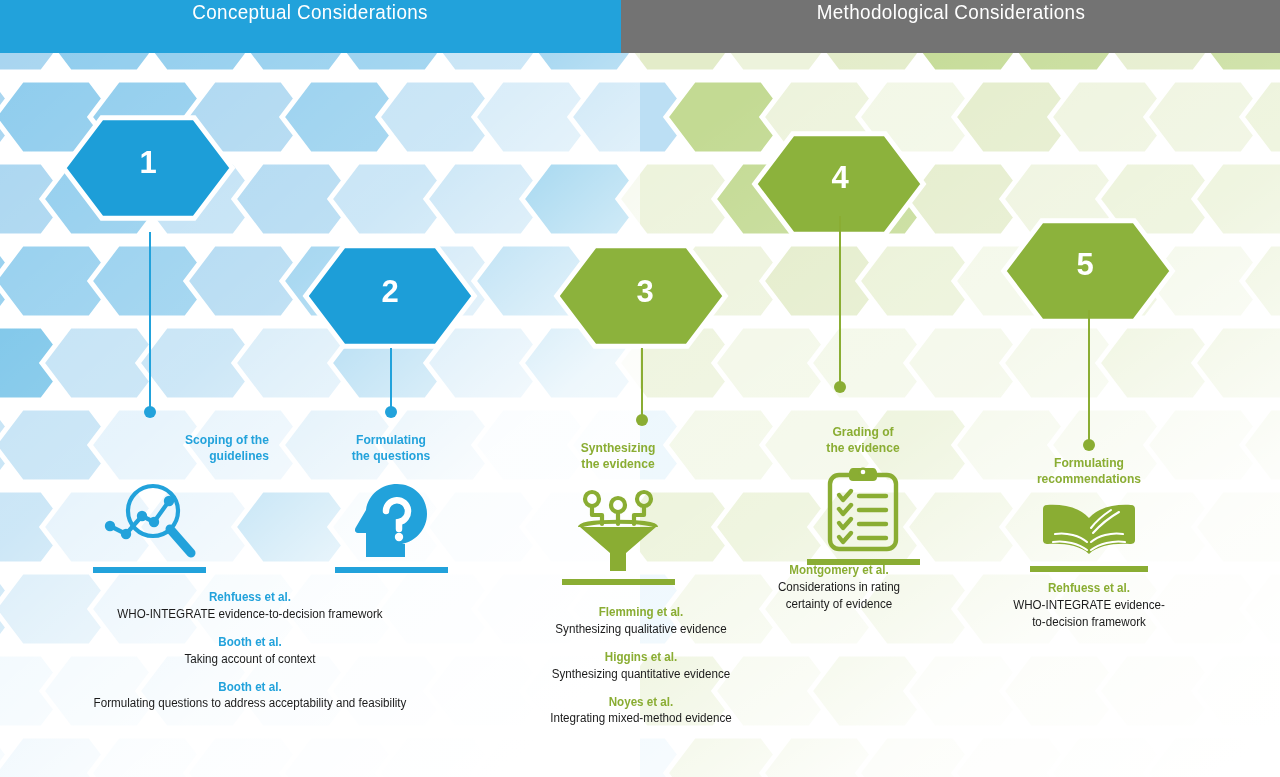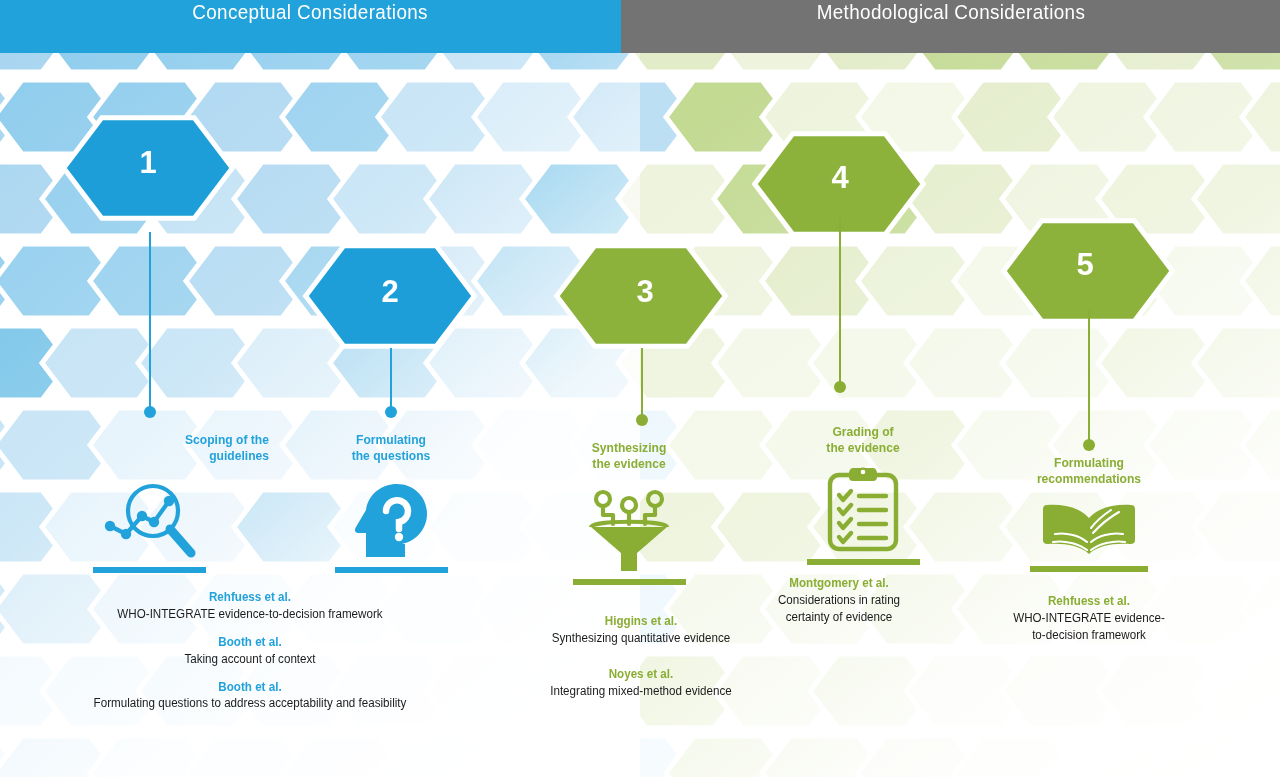--- a/index.html
+++ b/index.html
@@ -43,21 +43,21 @@
   .col-title.blue  { color:#22a2db; }
   .col-title.green { color:#8aad33; }
 
   .icon-wrap { display:flex; justify-content:center; align-items:flex-end; }
 
   .rule { height:6px; margin:0 auto; }
   .rule.blue  { background:#22a2db; }
   .rule.green { background:#8aad33; }
 
   .refs { }
-  .ref { margin-top:15px; }
+  .ref { margin-top:2px; }
   .ref-author {
     font-size:12.5px; font-weight:bold; line-height:1.35;
     transform:scaleX(.93); transform-origin:center;
   }
   .ref-author.blue  { color:#22a2db; }
   .ref-author.green { color:#8aad33; }
   .ref-desc {
     font-size:12.5px; color:#1b1b1b; line-height:1.35;
     transform:scaleX(.93); transform-origin:center;
   }
@@ -385,21 +385,21 @@
       <svg width="86" height="78" viewBox="0 0 86 78">
         <path d="M18 76 L18 52 L10 52 C7 52 6 49 8 46 L18 29 C20 13 34 3 49 3 C66 3 79 16 79 33 C79 48 68 60 54 63 L54 76 Z" fill="#22a2db"></path>
         <path d="M38 30 a11 11 0 1 1 13 11 l0 7" fill="none" stroke="#ffffff" stroke-width="6.5" stroke-linecap="round"></path>
         <circle cx="51" cy="56" r="4.2" fill="#ffffff"></circle>
         <path d="M54 63 L54 76" stroke="#22a2db" stroke-width="6"></path>
       </svg>
     </div>
     <div class="rule blue" style="width:113px; margin-top:8px;"></div>
   </div>
 
-  <div class="col" style="left:500px; top:440px; width:258px;">
+  <div class="col" style="left:489px; top:440px; width:258px;">
     <div class="col-title green">
       <div>Synthesizing</div>
       <div>the evidence</div>
     </div>
     <div class="icon-wrap" style="height:92px; margin-top:10px;">
       <svg width="92" height="86" viewBox="0 0 92 86">
         <g fill="none" stroke="#8aad33" stroke-width="4.2" stroke-linecap="round" stroke-linejoin="round">
           <circle cx="20" cy="10" r="7"></circle>
           <circle cx="46" cy="16" r="7"></circle>
           <circle cx="72" cy="10" r="7"></circle>
@@ -408,25 +408,29 @@
           <path d="M72 17 L72 26 L62 26 L62 35"></path>
         </g>
         <path d="M8 38 L84 38 L54 64 L54 82 L38 82 L38 64 Z" fill="#8aad33"></path>
         <path d="M8 38 C8 31 84 31 84 38" fill="none" stroke="#8aad33" stroke-width="4.2"></path>
       </svg>
     </div>
     <div class="rule green" style="width:113px; margin-top:4px;"></div>
   </div>
 
   <div class="col refs" style="left:512px; top:602px; width:258px;">
+    <div class="ref">
+      <div class="ref-author green">Flemming et al.</div>
+      <div class="ref-desc">Synthesizing qualitative evidence</div>
+    </div>
     <div class="ref" style="margin-top:11px;">
       <div class="ref-author green">Higgins et al.</div>
       <div class="ref-desc">Synthesizing quantitative evidence</div>
     </div>
-    <div class="ref" style="margin-top:19px;">
+    <div class="ref" style="margin-top:11px;">
       <div class="ref-author green">Noyes et al.</div>
       <div class="ref-desc">Integrating mixed-method evidence</div>
     </div>
   </div>
 
   <div class="col" style="left:734px; top:404px; width:258px;margin-top:20px;">
     <div class="col-title green">
       <div>Grading of</div>
       <div>the evidence</div>
     </div>

